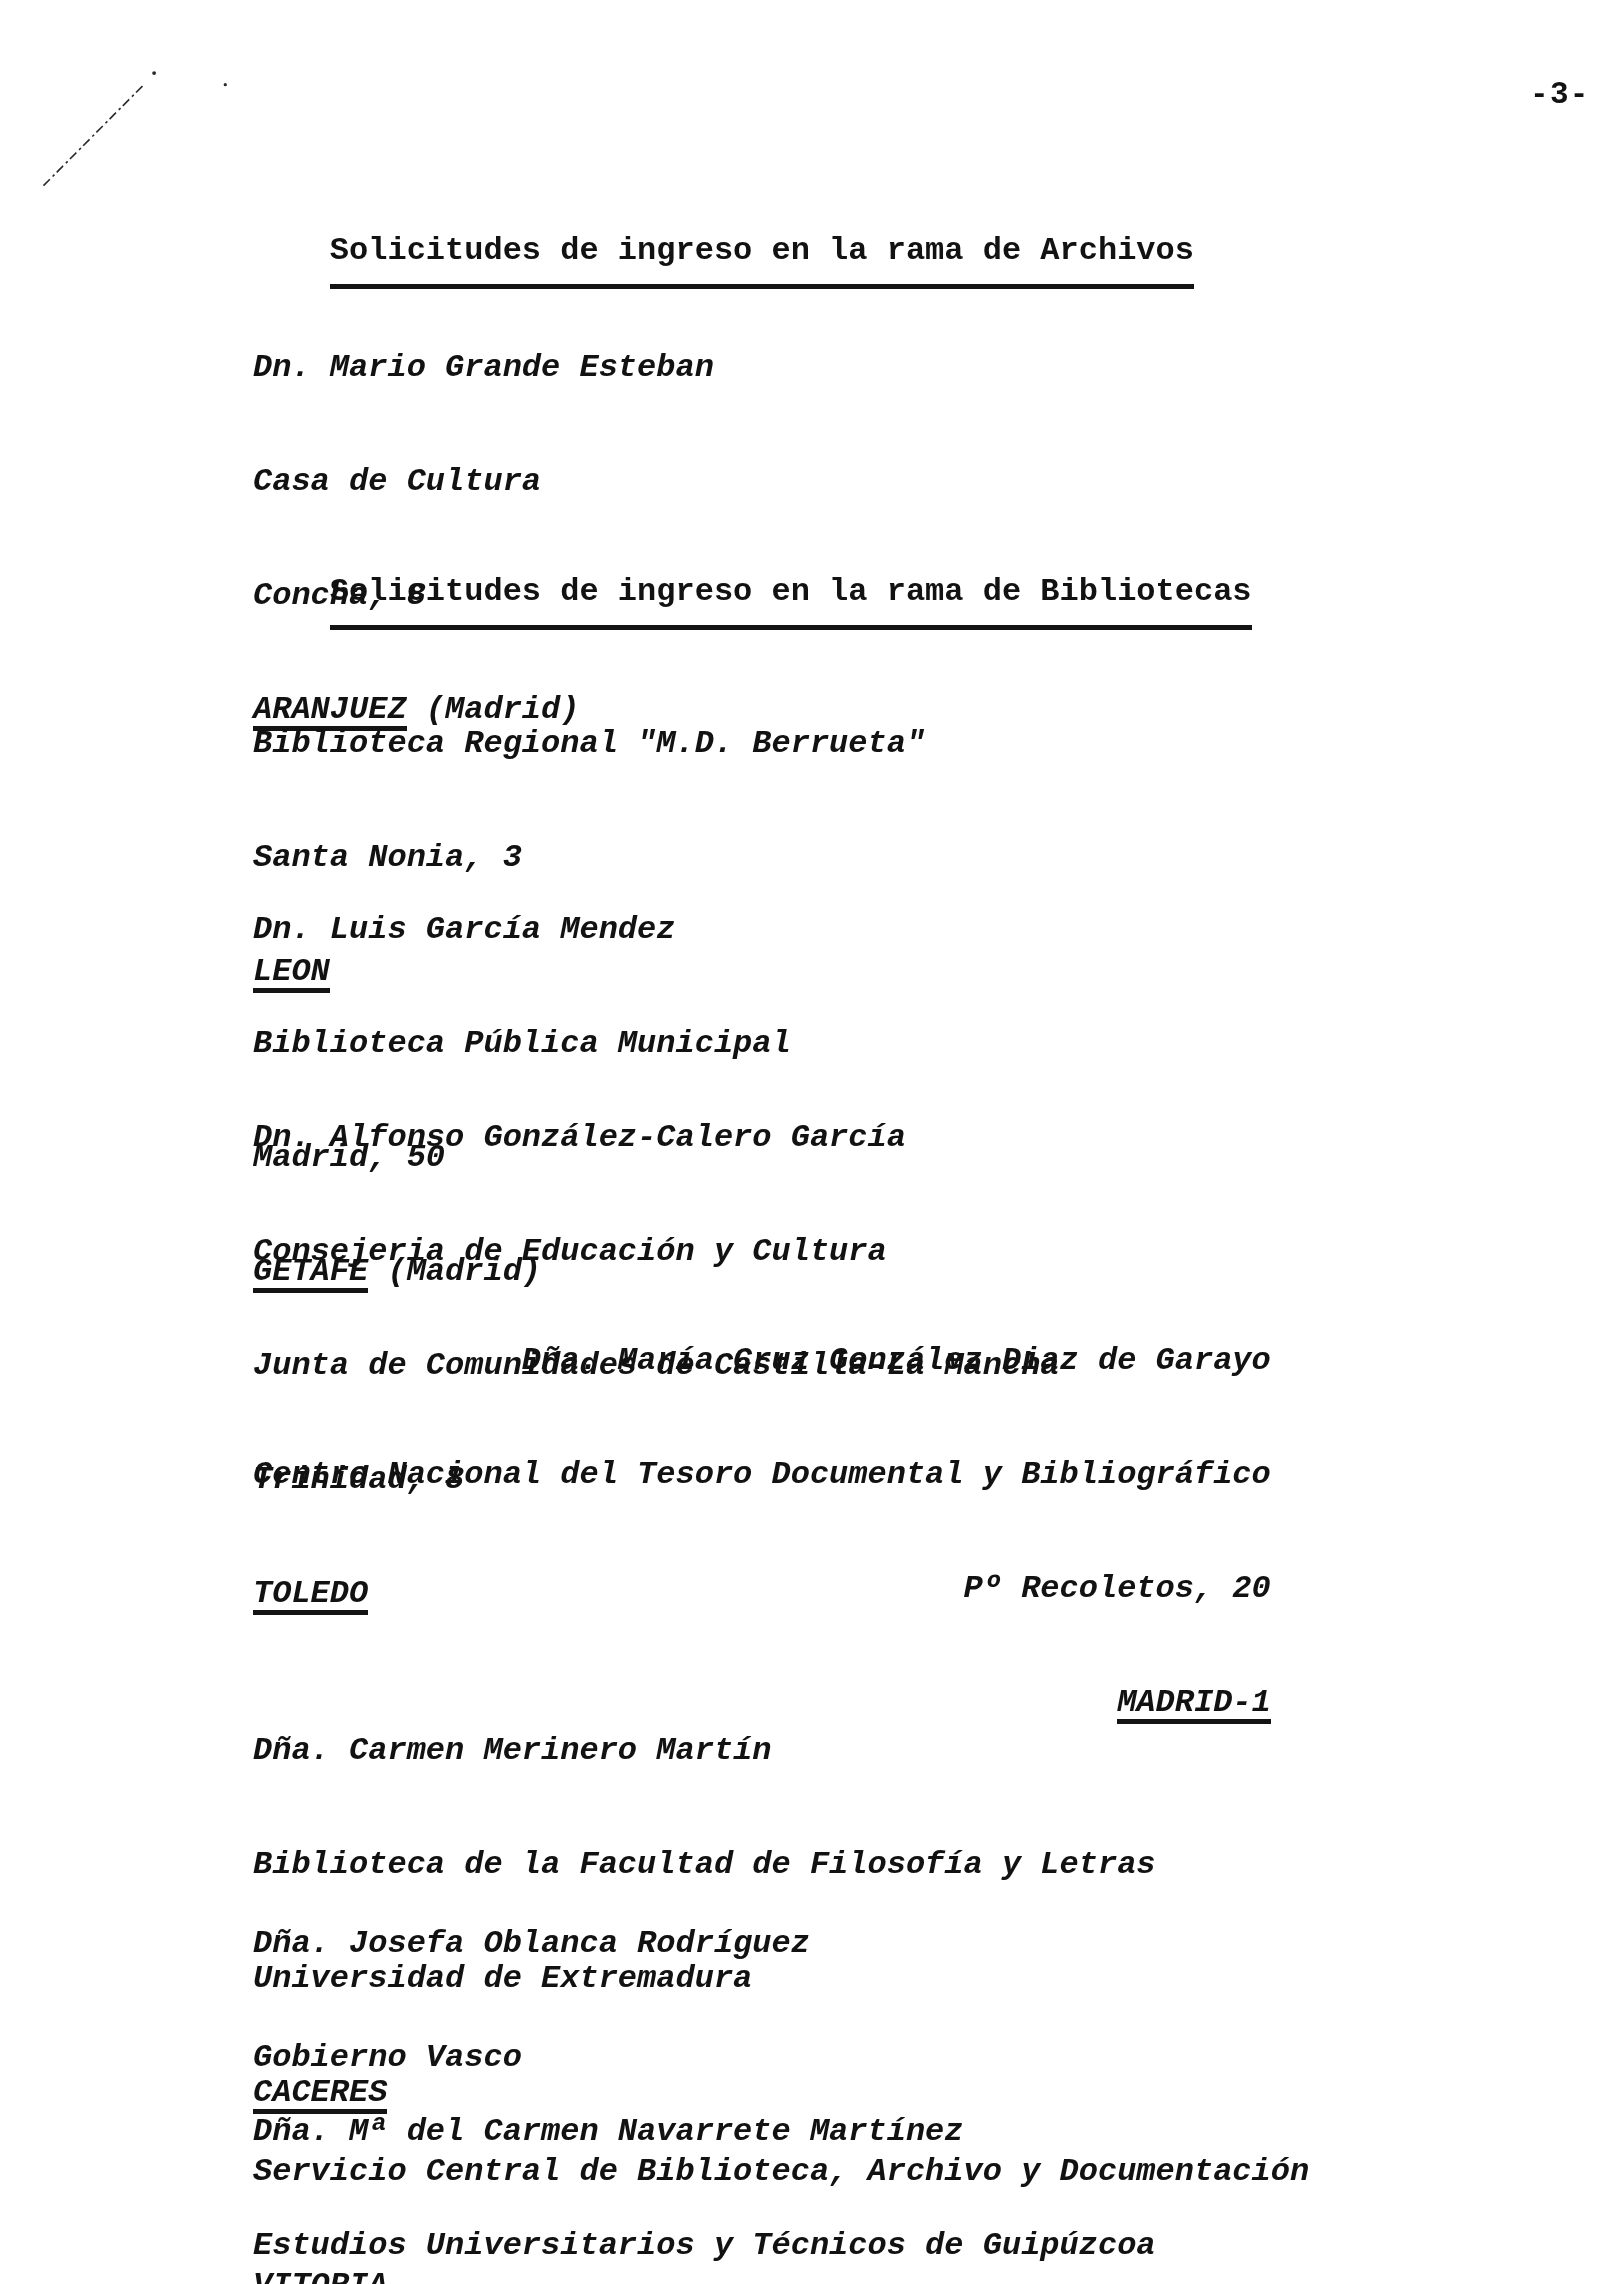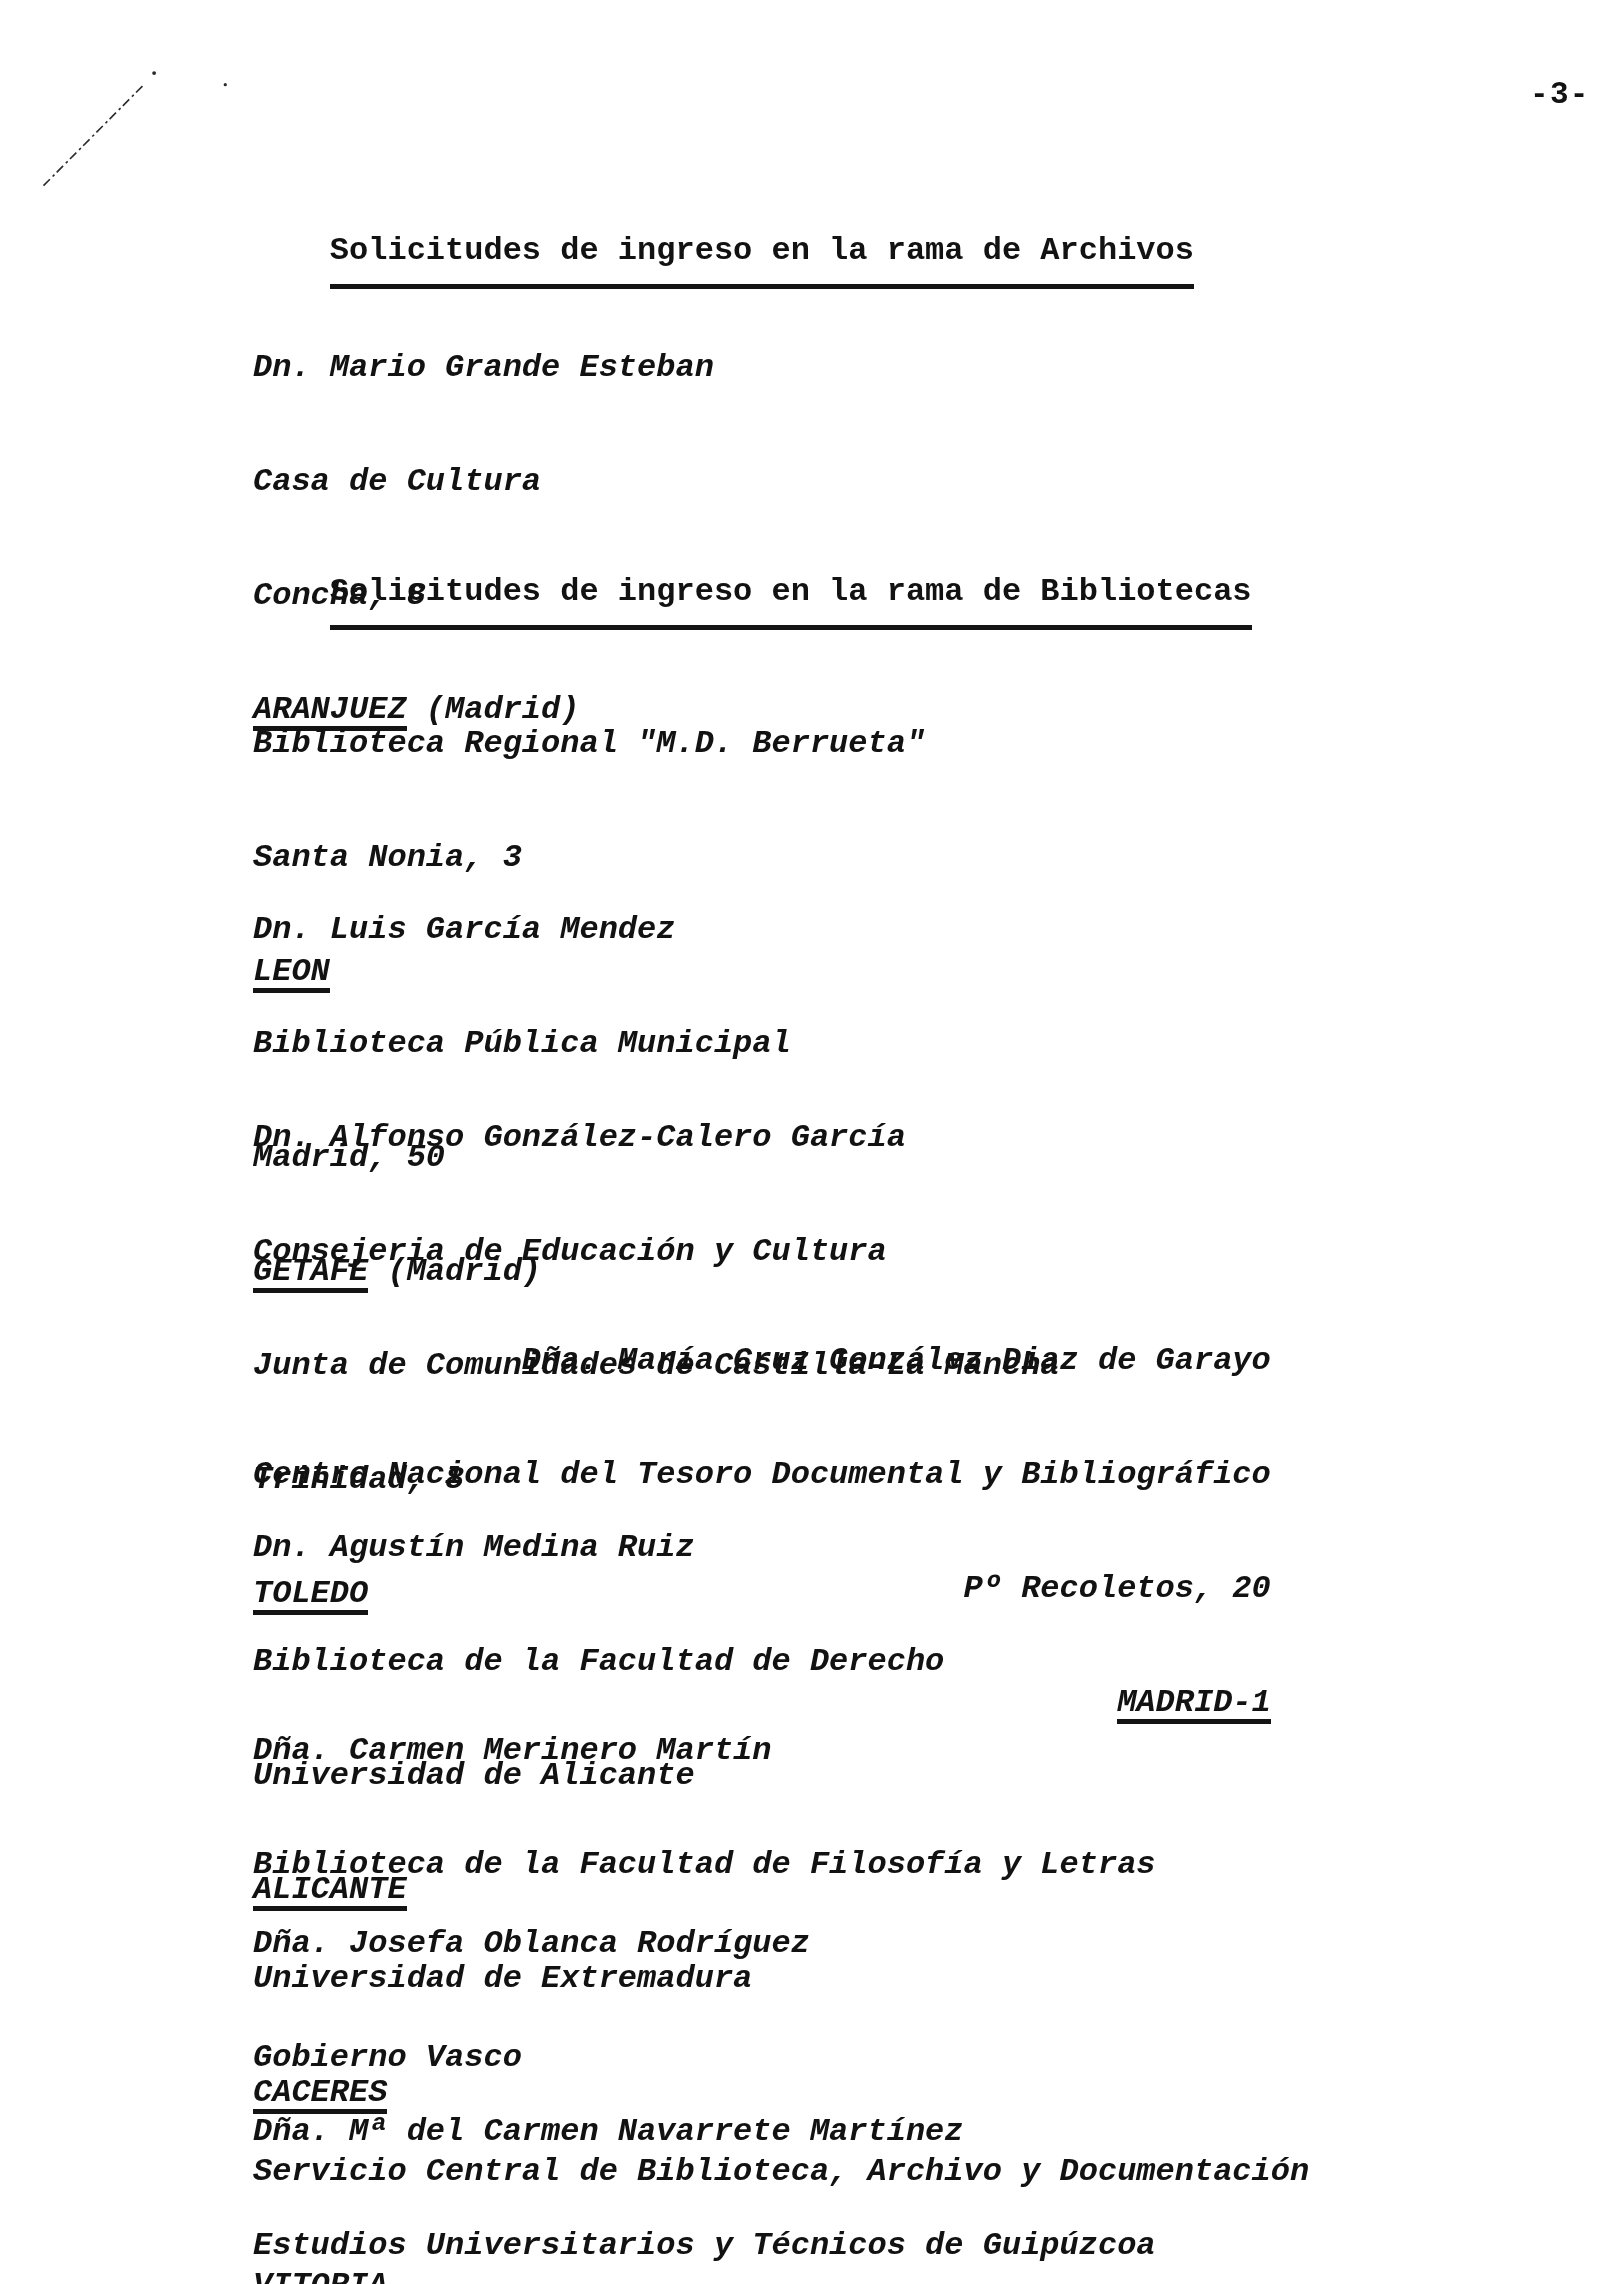--- a/index.html
+++ b/index.html
@@ -93,26 +93,20 @@
     <div class="line"><span class="city">TOLEDO</span><span></span></div>
   </div>
 
   <div class="block pos-e-maria">
     <div class="line">Dña. María Cruz González Diaz de Garayo</div>
     <div class="line">Centro Nacional del Tesoro Documental y Bibliográfico</div>
     <div class="line">Pº Recoletos, 20</div>
     <div class="line"><span class="city">MADRID-1</span><span></span></div>
   </div>
 
-  <div class="block pos-e-agustin">
-    <div class="line">Dn. Agustín Medina Ruiz</div>
-    <div class="line">Biblioteca de la Facultad de Derecho</div>
-    <div class="line">Universidad de Alicante</div>
-    <div class="line"><span class="city">ALICANTE</span><span></span></div>
-  </div>
 
   <div class="block pos-e-carmen">
     <div class="line">Dña. Carmen Merinero Martín</div>
     <div class="line">Biblioteca de la Facultad de Filosofía y Letras</div>
     <div class="line">Universidad de Extremadura</div>
     <div class="line"><span class="city">CACERES</span><span></span></div>
   </div>
 
   <div class="block pos-e-josefa">
     <div class="line">Dña. Josefa Oblanca Rodríguez</div>

